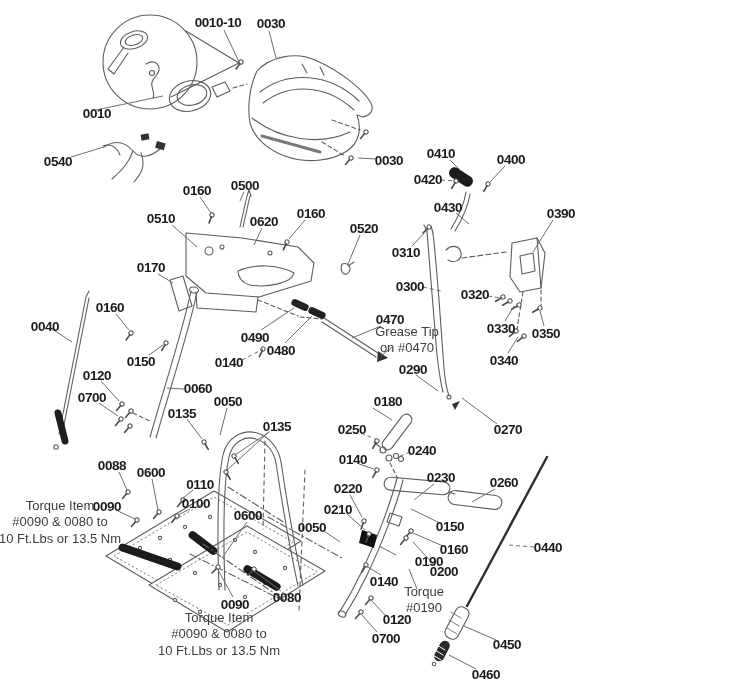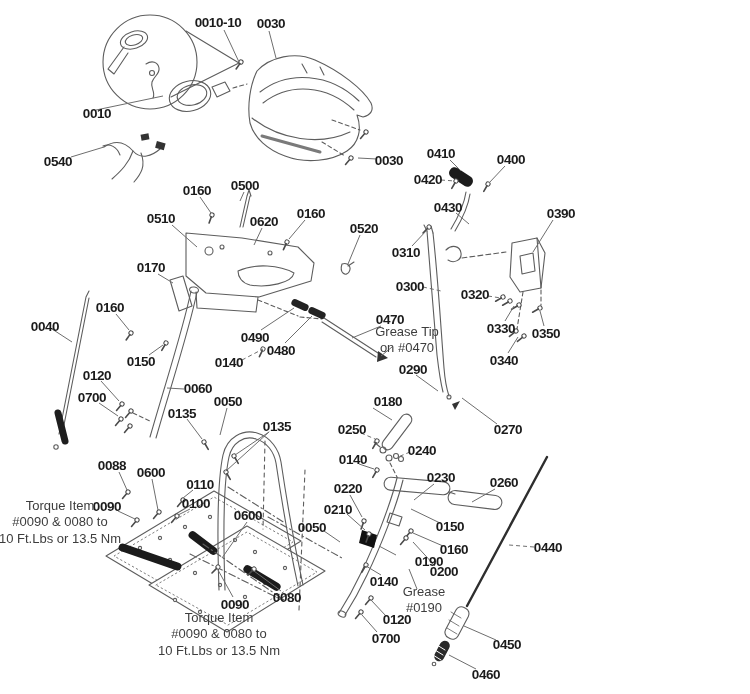--- a/index.html
+++ b/index.html
@@ -366,18 +366,18 @@
       <div class="note" style="left: 219px; top: 635px;">
         <div>Torque Item</div>
         <div>#0090 &amp; 0080 to</div>
         <div>10 Ft.Lbs or 13.5 Nm</div>
       </div>
       <div class="note" style="left: 407px; top: 340px;">
         <div>Grease Tip</div>
         <div>on #0470</div>
       </div>
       <div class="note" style="left: 424px; top: 600px;">
-        <div>Grease</div>
+        <div>Torque</div>
         <div>#0190</div>
       </div>
     </div>
 
 </div>
 
 </body></html>

